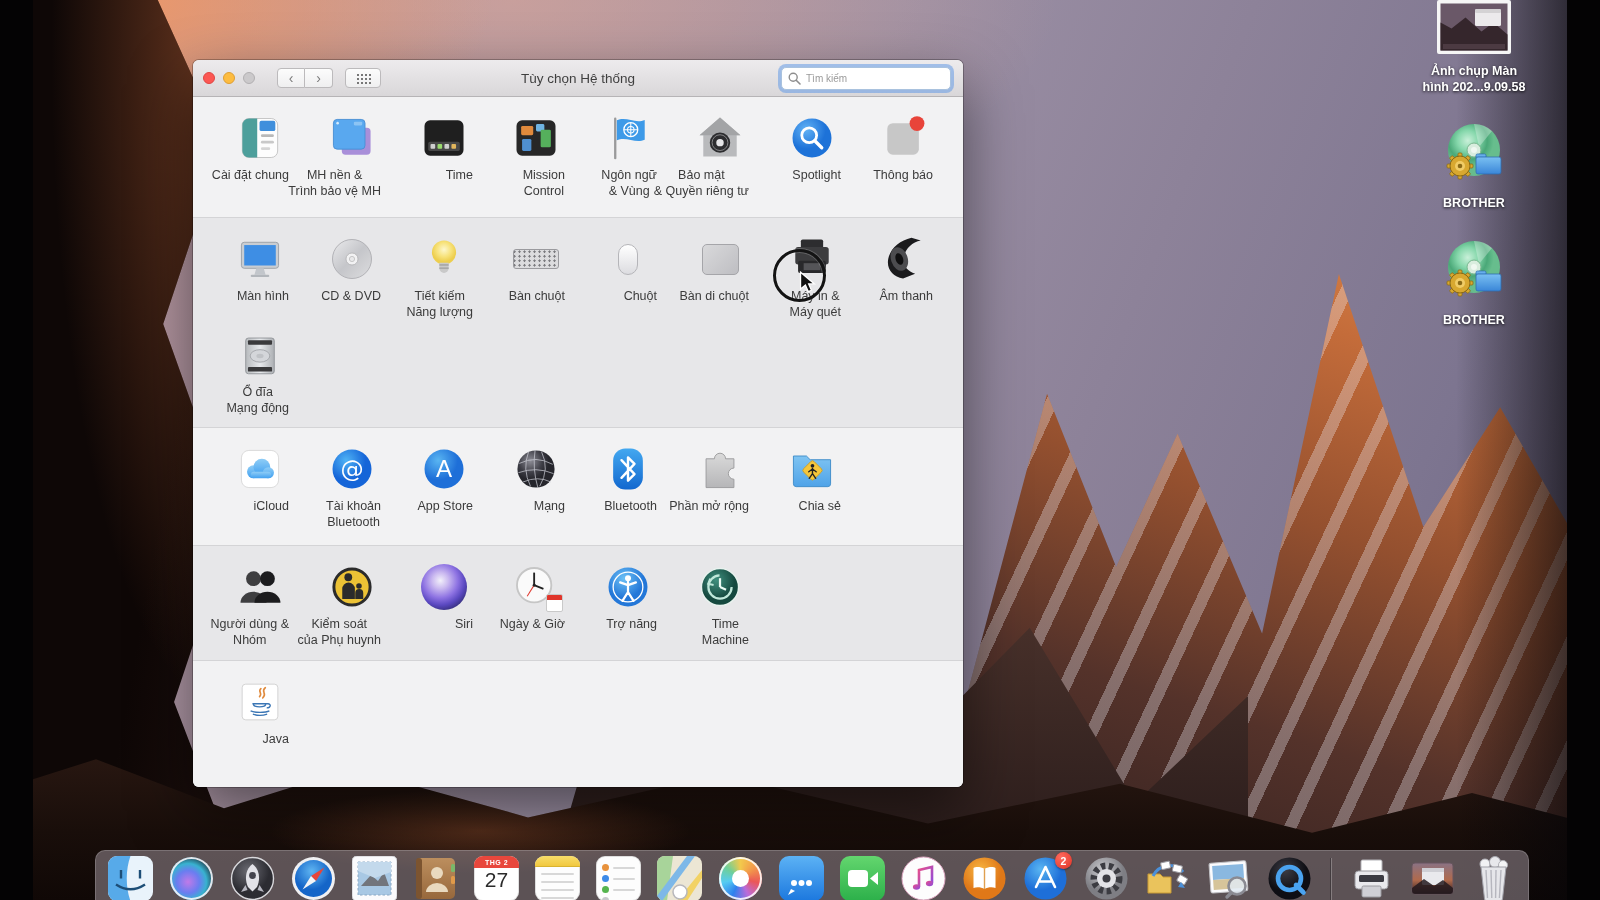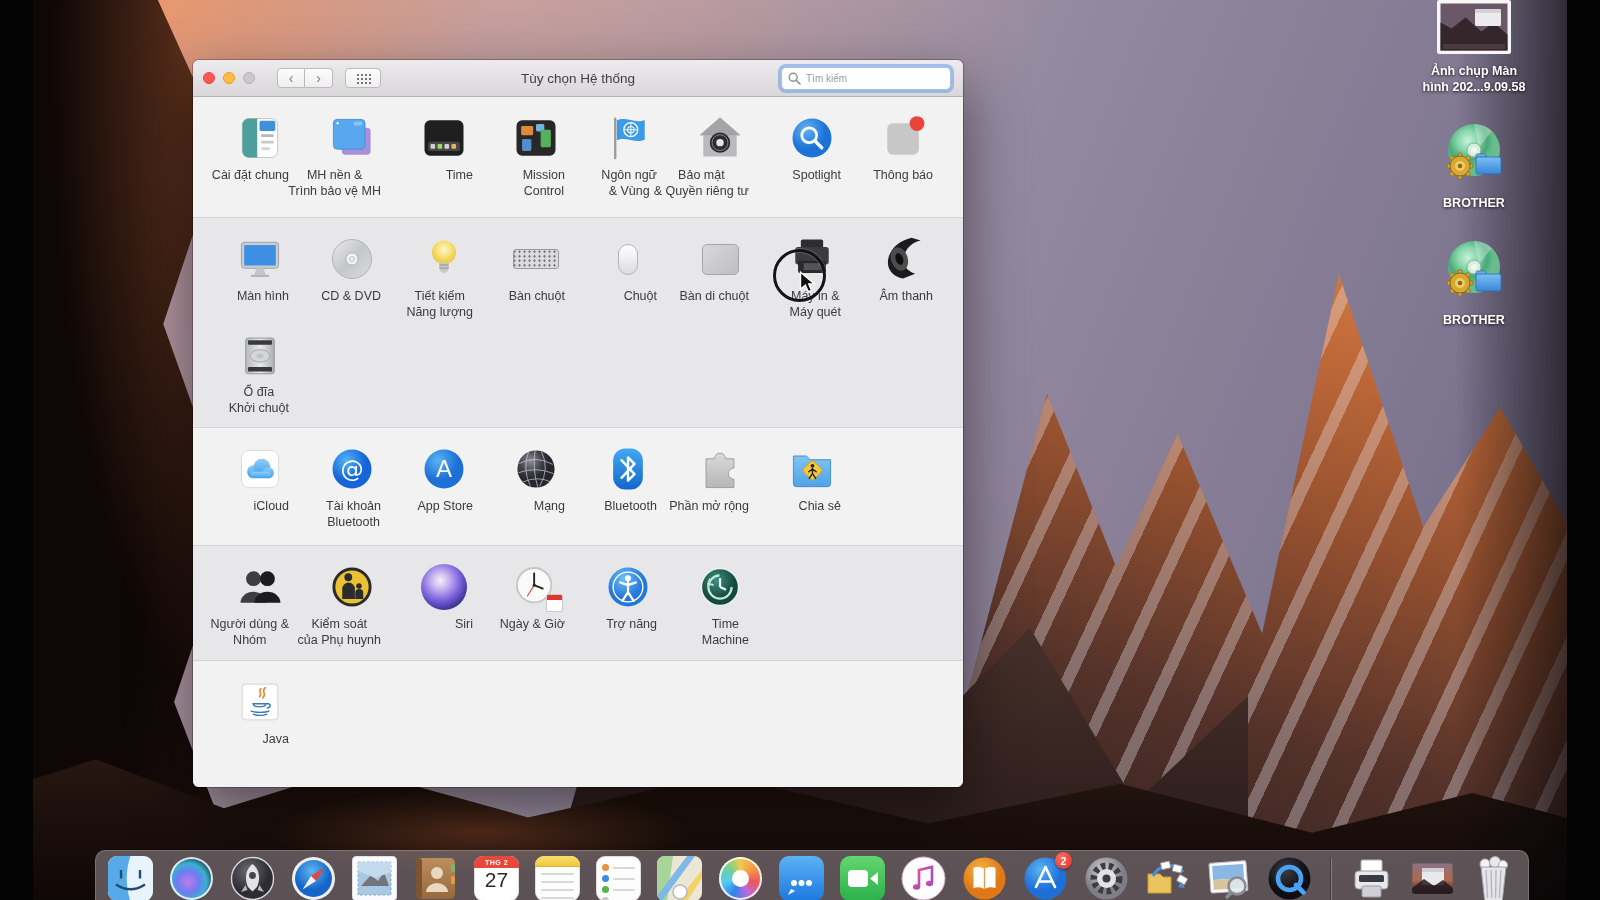--- a/index.html
+++ b/index.html
@@ -485,21 +485,21 @@
                     </linearGradient>
                   </defs>
                 <rect x="12" y="9" width="32" height="40" rx="3" fill="url(#hdg)" stroke="#8f9296"></rect>
                 <rect x="14.5" y="11.5" width="27" height="5" rx="1" fill="#3a3a3c"></rect>
                 <rect x="14.5" y="41.5" width="27" height="5" rx="1" fill="#3a3a3c"></rect>
                 <ellipse cx="28" cy="29" rx="11" ry="7" fill="#d4d6da" stroke="#9fa2a6"></ellipse>
                 <ellipse cx="28" cy="29" rx="4" ry="2.5" fill="#c0c2c6"></ellipse>
               </svg>
             </div>
             <div class="plabel">Ổ đĩa
-Khởi chuột</div>
+Mạng động</div>
           </div>
         </div>
       </section>
 
       <section class="group g-light g2">
         <div class="prow">
           <div class="pitem">
             <div class="pico">
               <svg width="52" height="52" viewBox="0 0 56 56">
                 <defs>

